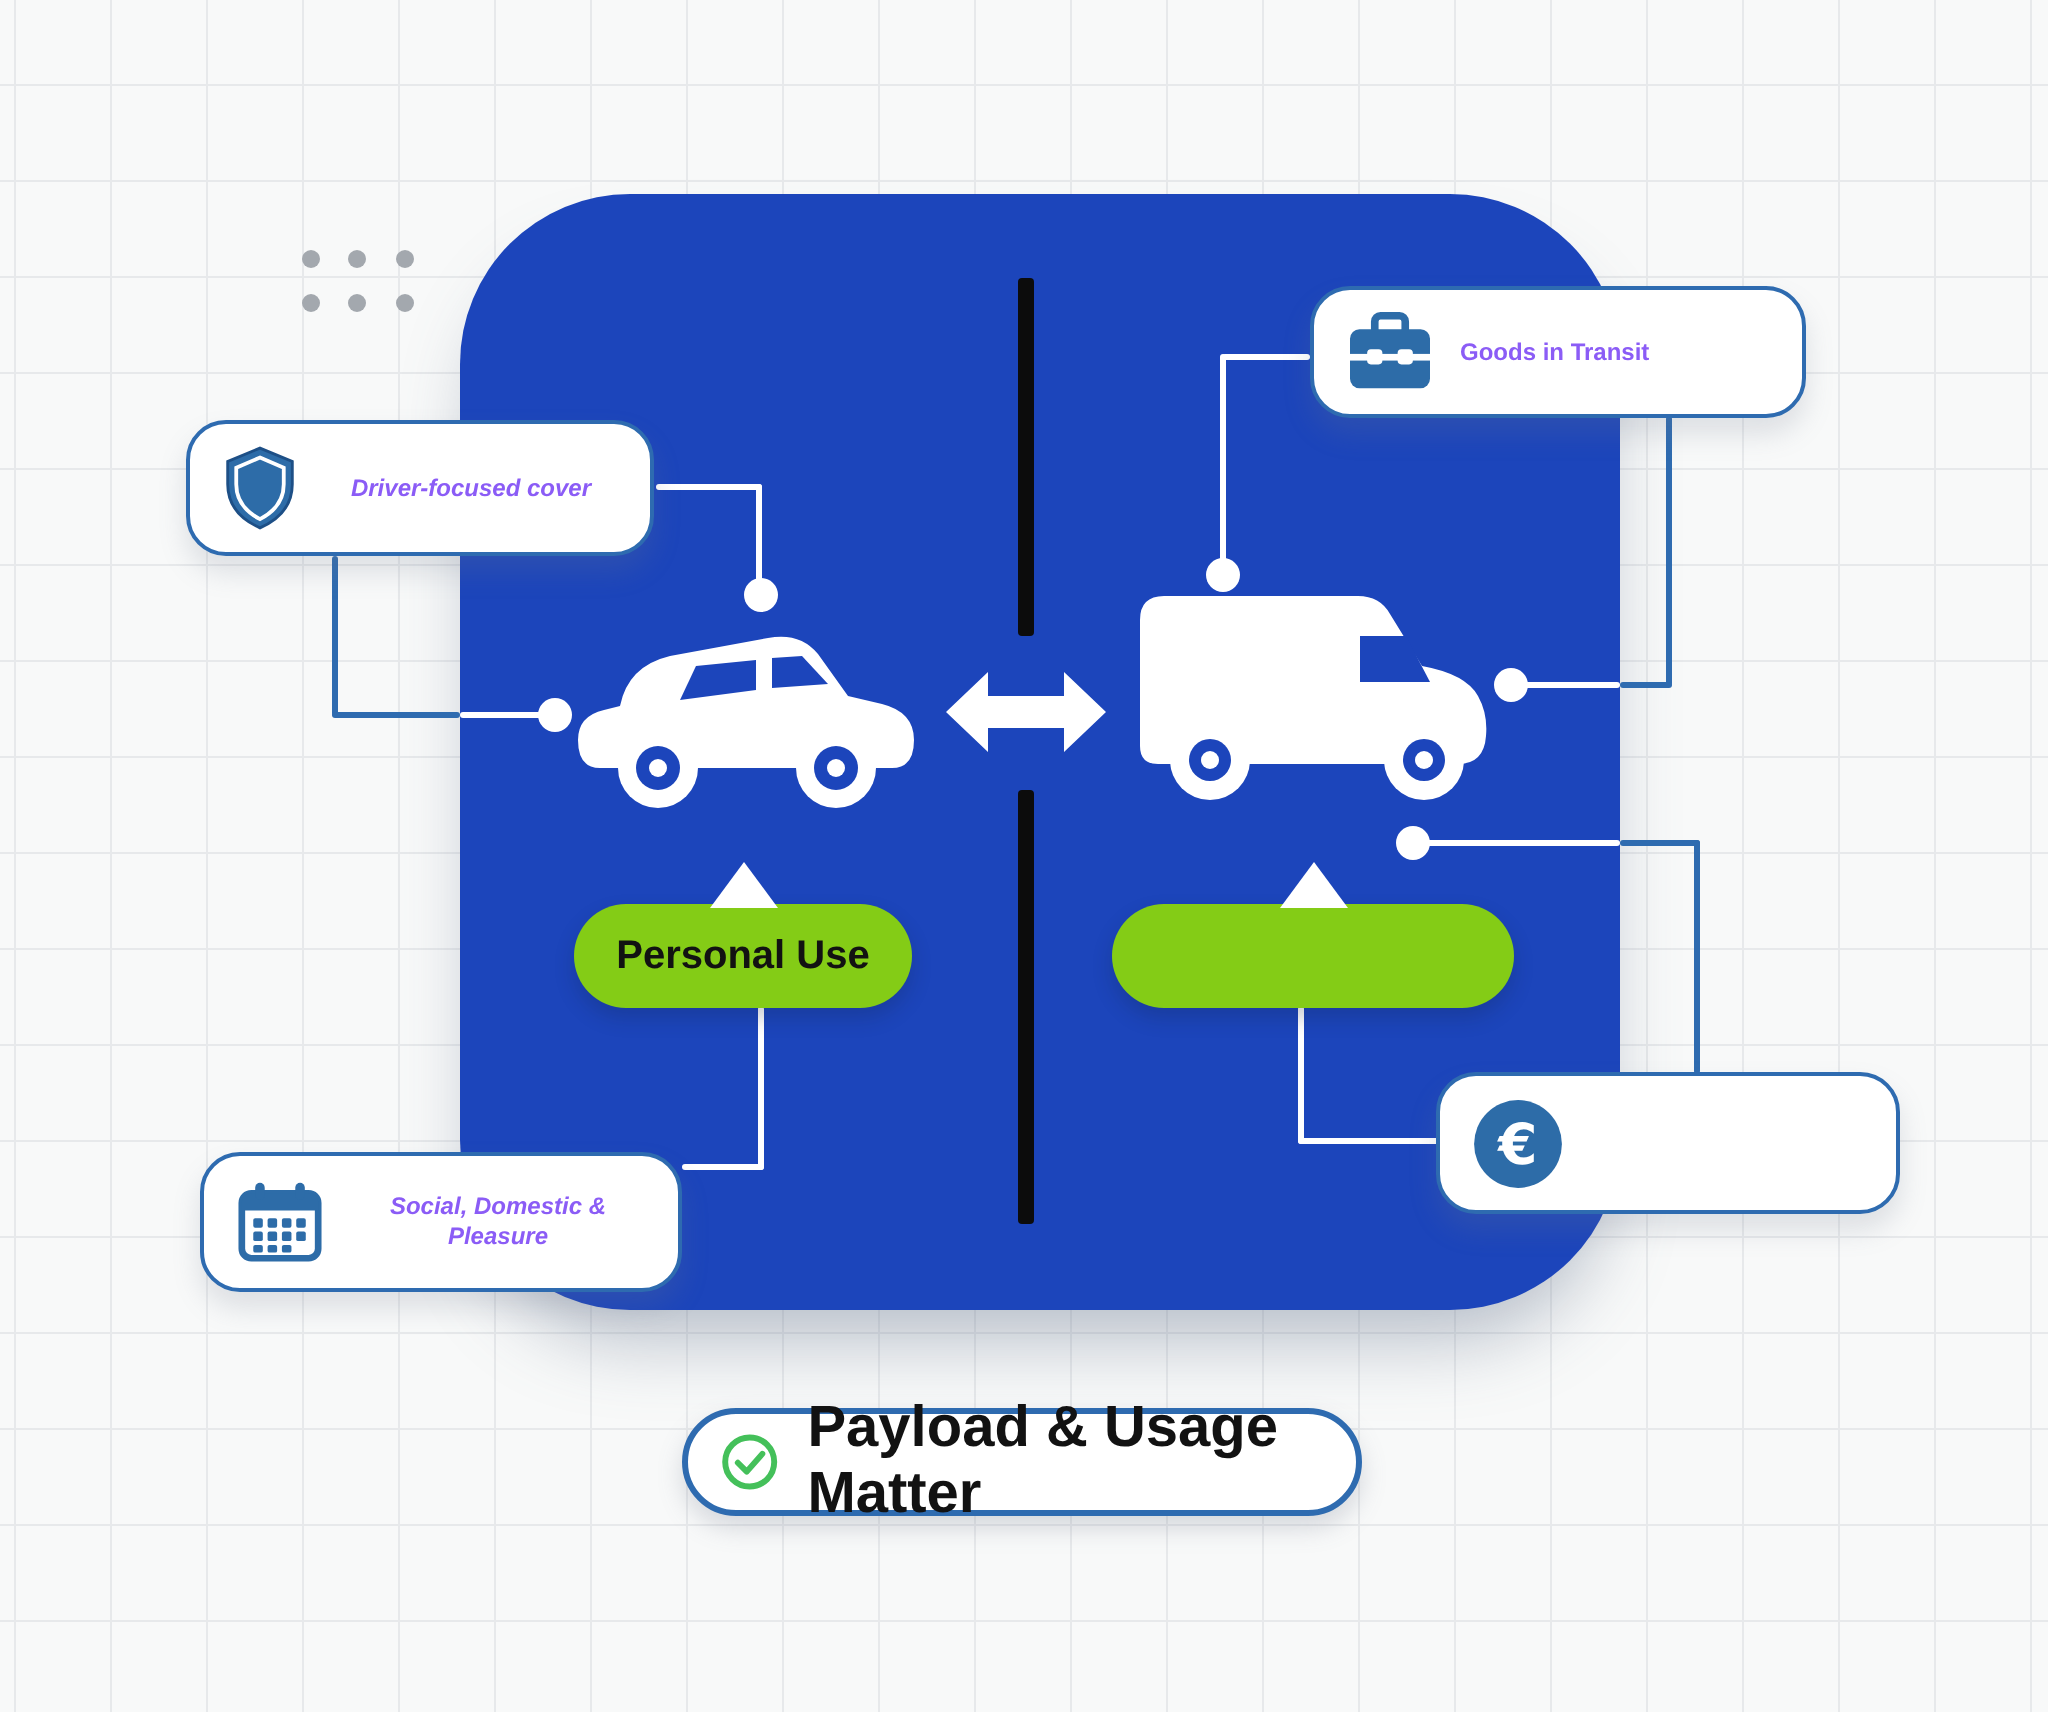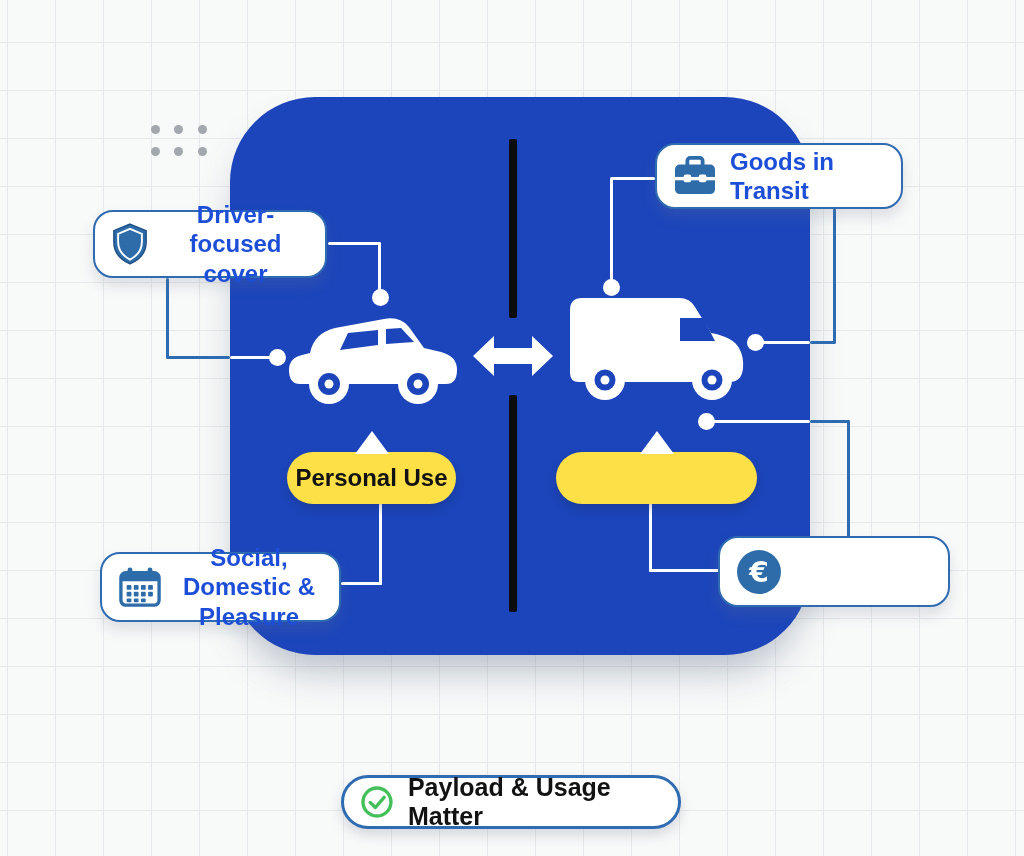--- a/index.html
+++ b/index.html
@@ -34,43 +34,43 @@
   
   .vehicle{z-index:3;}
   
   .callout{
     position:absolute;z-index:5;display:flex;align-items:center;gap:13px;
     background:#ffffff;border:2px solid #2e6bb0;border-radius:20px;
     box-shadow:0 8px 14px rgba(110,120,140,.20);
     padding:0 16px;box-sizing:border-box;
   }
   .callout .txt{
-    font-weight:bold;color:#1d4ed8;font-size:24px;line-height:1.22;
+    font-weight:bold;color:#8b5cf6;font-size:12px;line-height:1.22;
     flex:1;
   }
-  .center{text-align:center;}
+  .center{text-align:center;font-style:italic;}
   
   .bubble{
-    position:absolute;z-index:4;background:#fde047;border-radius:27px;
+    position:absolute;z-index:4;background:#84cc16;border-radius:27px;
     display:flex;align-items:center;justify-content:center;
-    font-weight:bold;color:#121212;font-size:24px;
+    font-weight:bold;color:#121212;font-size:20px;
     box-shadow:0 5px 10px rgba(20,30,60,.22);
   }
   .bubble .tip{
     position:absolute;top:-21px;left:50%;margin-left:-17px;
     width:0;height:0;border-left:17px solid transparent;
     border-right:17px solid transparent;border-bottom:23px solid #ffffff;
   }
   
   .footer-box{
-    left:341px;top:775px;width:340px;height:54px;border-radius:28px;z-index:5;
+    left:341px;top:704px;width:340px;height:54px;border-radius:28px;z-index:5;
     display:flex;align-items:center;gap:14px;padding:0 16px;box-sizing:border-box;
     background:#ffffff;border:3px solid #2e6bb0;
     box-shadow:0 6px 12px rgba(110,120,140,.25);
-    font-weight:bold;font-size:25px;color:#121212;
+    font-weight:bold;font-size:29px;color:#121212;
   }
 </style>
 </head>
 <body>
 
 <div>
   <span class="gdot" style="left:151px;top:125px"></span>
   <span class="gdot" style="left:174px;top:125px"></span>
   <span class="gdot" style="left:198px;top:125px"></span>
   <span class="gdot" style="left:151px;top:147px"></span>
@@ -151,21 +151,21 @@
   <svg width="44" height="40" viewBox="0 0 46 42">
     <rect x="15" y="2" width="16" height="10" rx="3" fill="none" stroke="#2d6ca8" stroke-width="4"></rect>
     <rect x="2" y="9" width="42" height="31" rx="5" fill="#2d6ca8"></rect>
     <rect x="2" y="22" width="42" height="3.5" fill="#ffffff"></rect>
     <rect x="11" y="19.5" width="8" height="8" rx="2" fill="#ffffff"></rect>
     <rect x="27" y="19.5" width="8" height="8" rx="2" fill="#ffffff"></rect>
   </svg>
   <div class="txt">Goods in Transit</div>
 </div>
 
-<div class="callout" style="left:100px;top:552px;width:241px;height:70px">
+<div class="callout" style="left:100px;top:576px;width:241px;height:70px">
   <svg width="44" height="42" viewBox="0 0 46 44">
     <rect x="3" y="7" width="40" height="34" rx="5" fill="#ffffff" stroke="#2d6ca8" stroke-width="3.5"></rect>
     <path d="M8 7 H38 Q43 7 43 12 V16 H3 V12 Q3 7 8 7 Z" fill="#2d6ca8"></path>
     <rect x="10" y="1.5" width="5" height="9" rx="2.5" fill="#2d6ca8"></rect>
     <rect x="31" y="1.5" width="5" height="9" rx="2.5" fill="#2d6ca8"></rect>
     <g fill="#2d6ca8">
       <rect x="9" y="20" width="5" height="5" rx="1"></rect>
         <rect x="16.5" y="20" width="5" height="5" rx="1"></rect>
         <rect x="24" y="20" width="5" height="5" rx="1"></rect>
         <rect x="31.5" y="20" width="5" height="5" rx="1"></rect>

